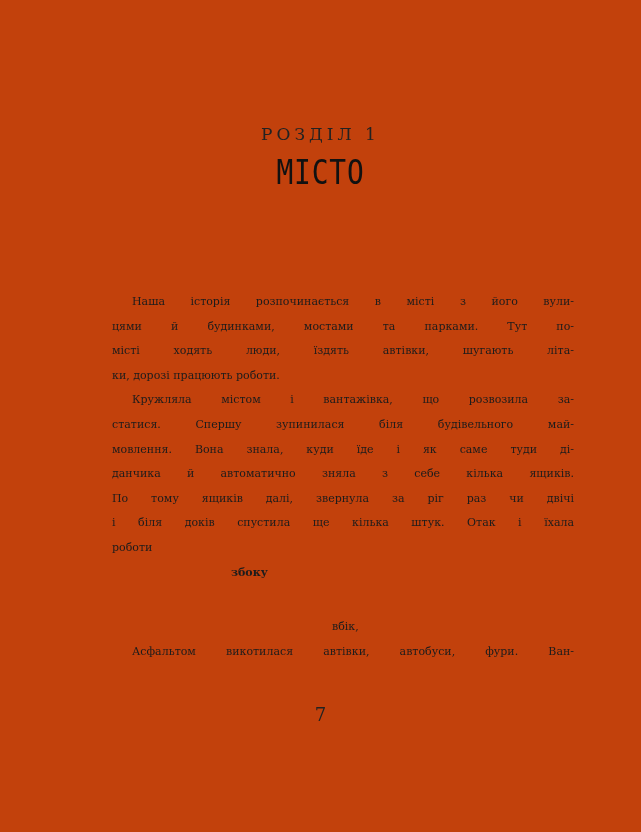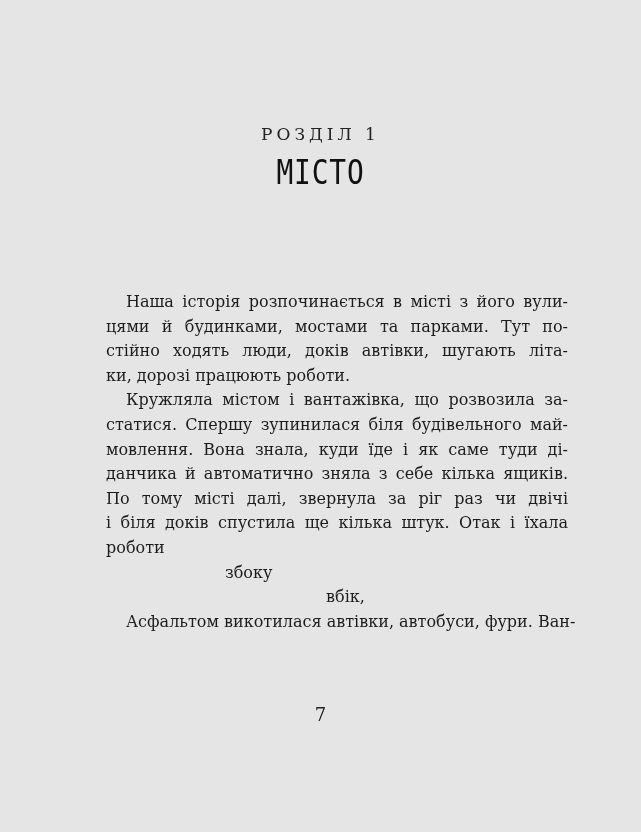--- a/index.html
+++ b/index.html
@@ -1,57 +1,57 @@
 <!DOCTYPE html>
 <html><head>
 <meta charset="utf-8">
 <style>
   html, body { margin: 0; padding: 0; background: #ffffff; }
   body { width: 641px; height: 832px; position: relative; overflow: hidden; color: #1a1a1a; }
-  .page { position: absolute; left: 0; top: 0; width: 641px; height: 832px; background: #e5e5e5; }
+  .page { position: absolute; left: 0; top: 0; width: 641px; height: 832px; background: #c2410c; }
   .chapter-label {
     position: absolute; left: 0; width: 641px; top: 124px; text-align: center;
     font-family: "DejaVu Serif", serif; font-size: 17px; letter-spacing: 4px; color: #222;
   }
   .chapter-title {
     position: absolute; left: 0; width: 641px; top: 152px; text-align: center;
     font-family: "DejaVu Sans Mono", monospace; font-size: 34px; font-weight: normal;
     letter-spacing: 1px; transform: scaleX(0.82); transform-origin: center; color: #111;
     font-stretch: condensed;
   }
   .body-text {
-    position: absolute; left: 106px; top: 290px; width: 462px;
-    font-family: "DejaVu Serif", serif; font-size: 16px; line-height: 24.6px; color: #1c1c1c;
+    position: absolute; left: 112px; top: 290px; width: 462px;
+    font-family: "DejaVu Serif", serif; font-size: 11px; line-height: 24.6px; color: #1c1c1c;
   }
   .line { white-space: nowrap; display: block; height: 24.6px; }
   .just { text-align: justify; text-align-last: justify; }
   .indent { padding-left: 20px; }
   .page-number {
     position: absolute; left: 0; width: 641px; top: 704px; text-align: center;
     font-family: "DejaVu Serif", serif; font-size: 18px; color: #222;
   }
 </style>
 </head>
 <body>
 
 <div class="page">
   <div class="chapter-label">РОЗДІЛ 1</div>
   <div class="chapter-title">МІСТО</div>
 
   <div class="body-text">
     <span class="line just indent">Наша історія розпочинається в місті з його вули-</span>
     <span class="line just">цями й будинками, мостами та парками. Тут по-</span>
-    <span class="line just">стійно ходять люди, доків автівки, шугають літа-</span>
+    <span class="line just">місті ходять люди, їздять автівки, шугають літа-</span>
     <span class="line">ки, дорозі працюють роботи.</span>
     <span class="line just indent">Кружляла містом і вантажівка, що розвозила за-</span>
     <span class="line just">статися. Спершу зупинилася біля будівельного май-</span>
     <span class="line just">мовлення. Вона знала, куди їде і як саме туди ді-</span>
     <span class="line just">данчика й автоматично зняла з себе кілька ящиків.</span>
-    <span class="line just">По тому місті далі, звернула за ріг раз чи двічі</span>
+    <span class="line just">По тому ящиків далі, звернула за ріг раз чи двічі</span>
     <span class="line just">і біля доків спустила ще кілька штук. Отак і їхала</span>
     <span class="line">роботи</span>
-    <span class="line" style="padding-left:119px;">збоку</span>
-    <span class="line" style="padding-left:220px;">вбік,</span>
+    <span class="line" style="padding-left:119px;font-weight:bold;">збоку</span>
+    <span class="line" style="padding-left:220px;margin-top:30px;">вбік,</span>
     <span class="line just indent">Асфальтом викотилася автівки, автобуси, фури. Ван-</span>
   </div>
 
   <div class="page-number">7</div>
 </div>
 
 </body></html>

